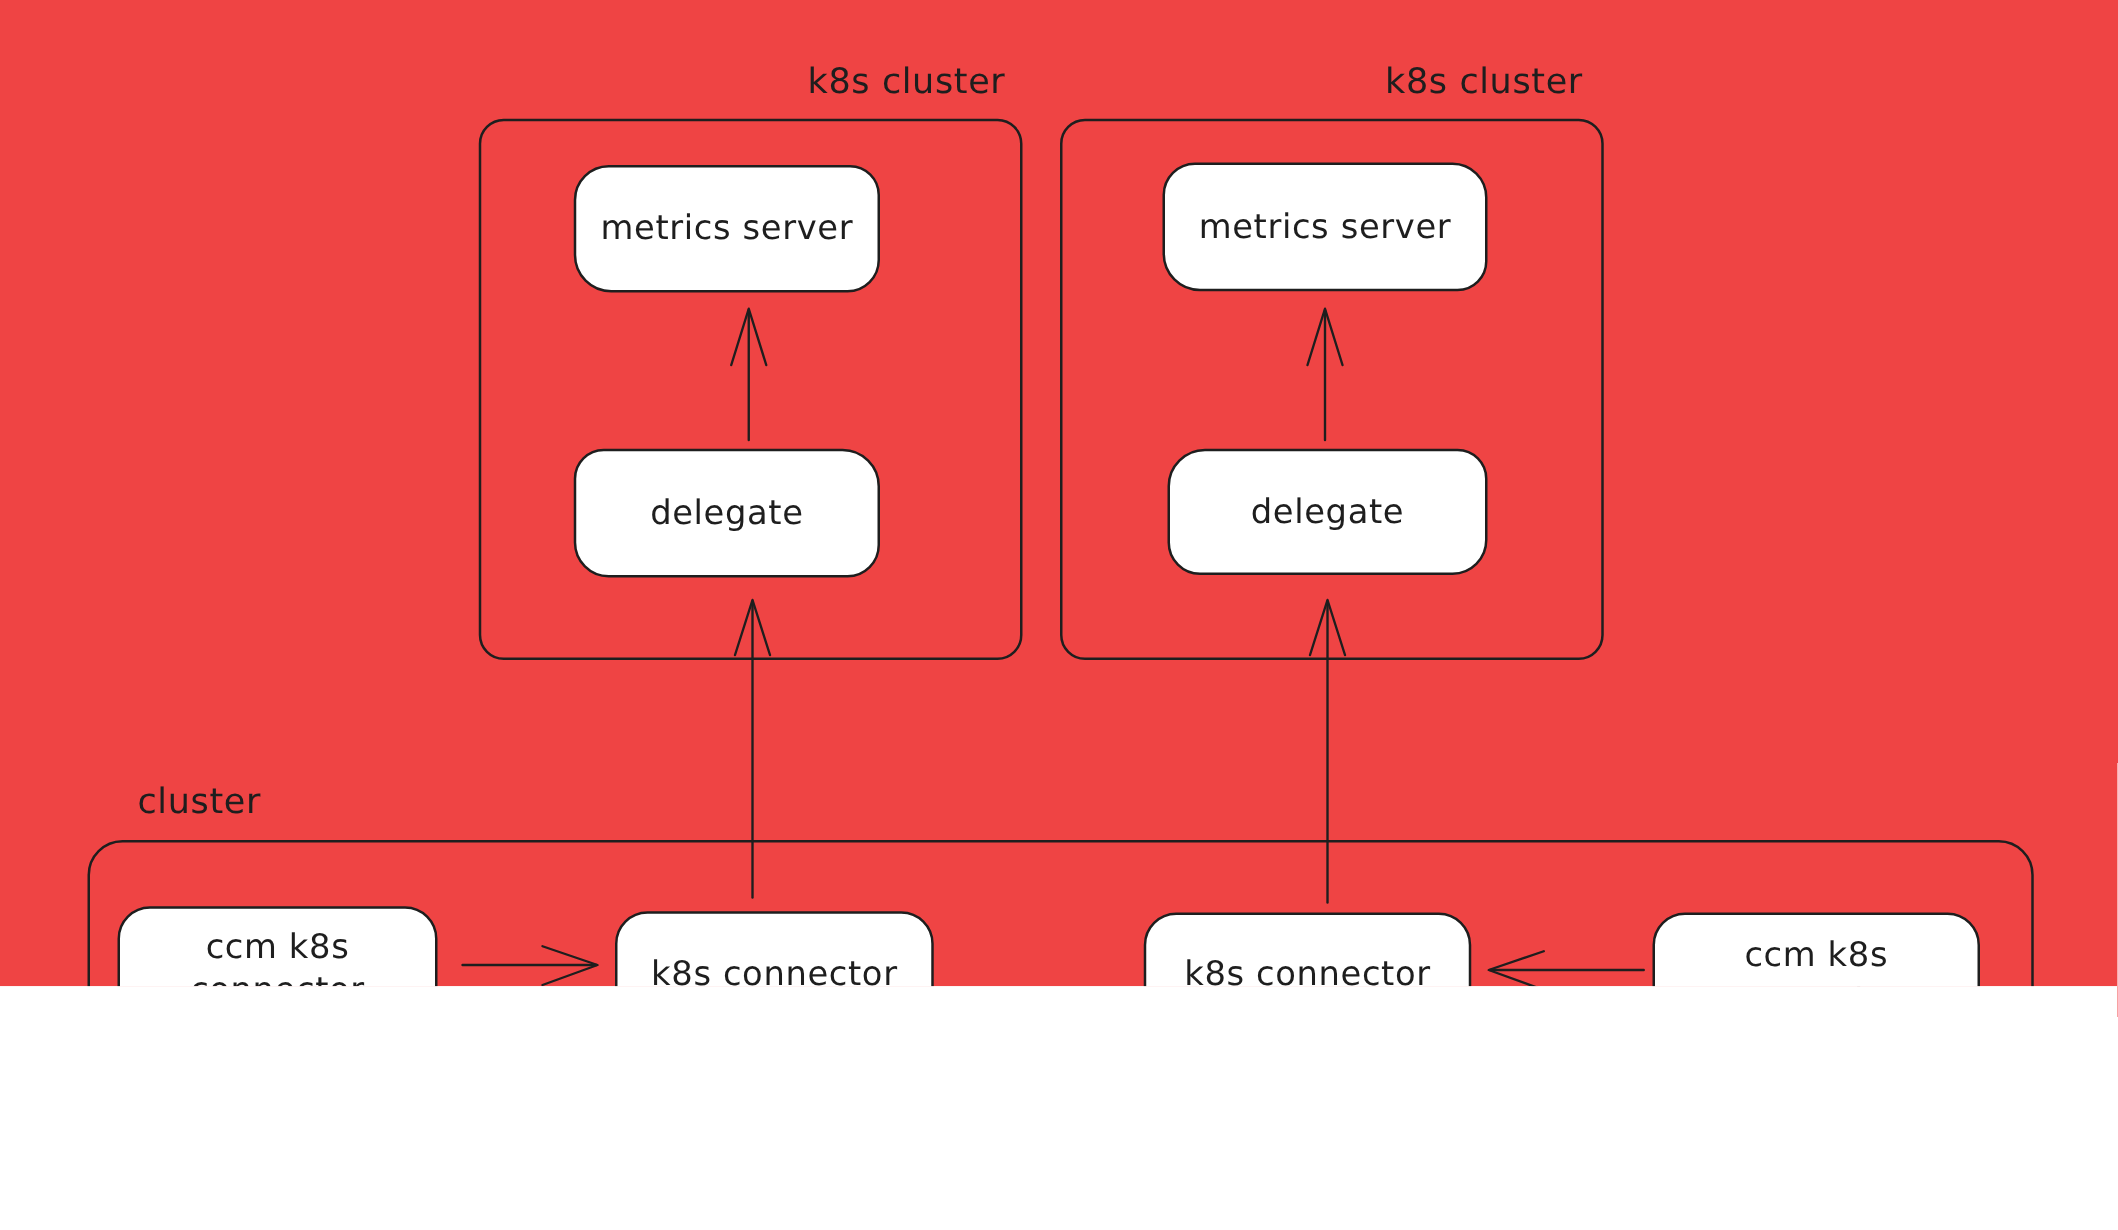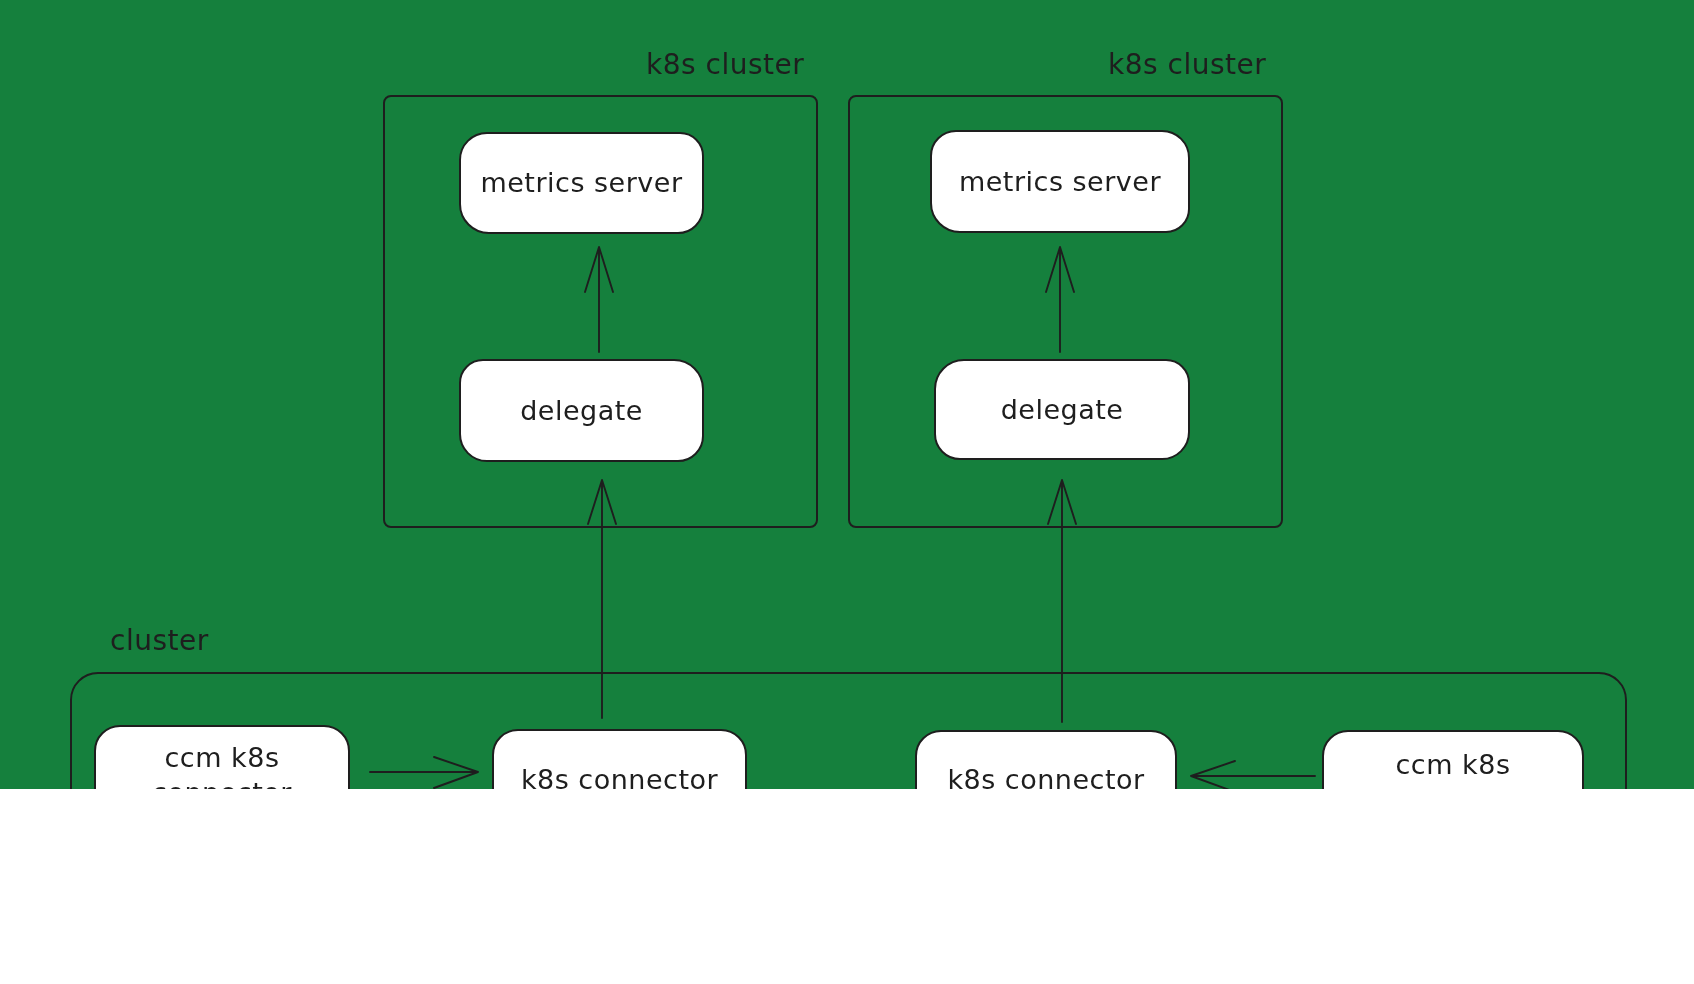--- a/index.html
+++ b/index.html
@@ -4,29 +4,29 @@
 <style>
   html, body {
     margin: 0;
     padding: 0;
     background: #ffffff;
   }
   .canvas {
     position: relative;
     width: 1694px;
     height: 789px;
-    background: #15803d;
+    background: #ef4444;
     font-family: "DejaVu Sans", "Liberation Sans", sans-serif;
     color: #1e1e1e;
     overflow: hidden;
   }
   .container {
     position: absolute;
     border: 2.2px solid #1e1e1e;
-    border-radius: 8px;
+    border-radius: 20px;
     background: transparent;
     box-sizing: border-box;
   }
   .cluster-1 { left: 383px; top: 95px;  width: 435px;  height: 433px; }
   .cluster-2 { left: 848px; top: 95px;  width: 435px;  height: 433px; }
   .harness   { left: 70px;  top: 672px; width: 1557px; height: 235px; border-radius: 28px; }
   .node {
     position: absolute;
     border: 2.2px solid #1e1e1e;
     border-radius: 26px;

